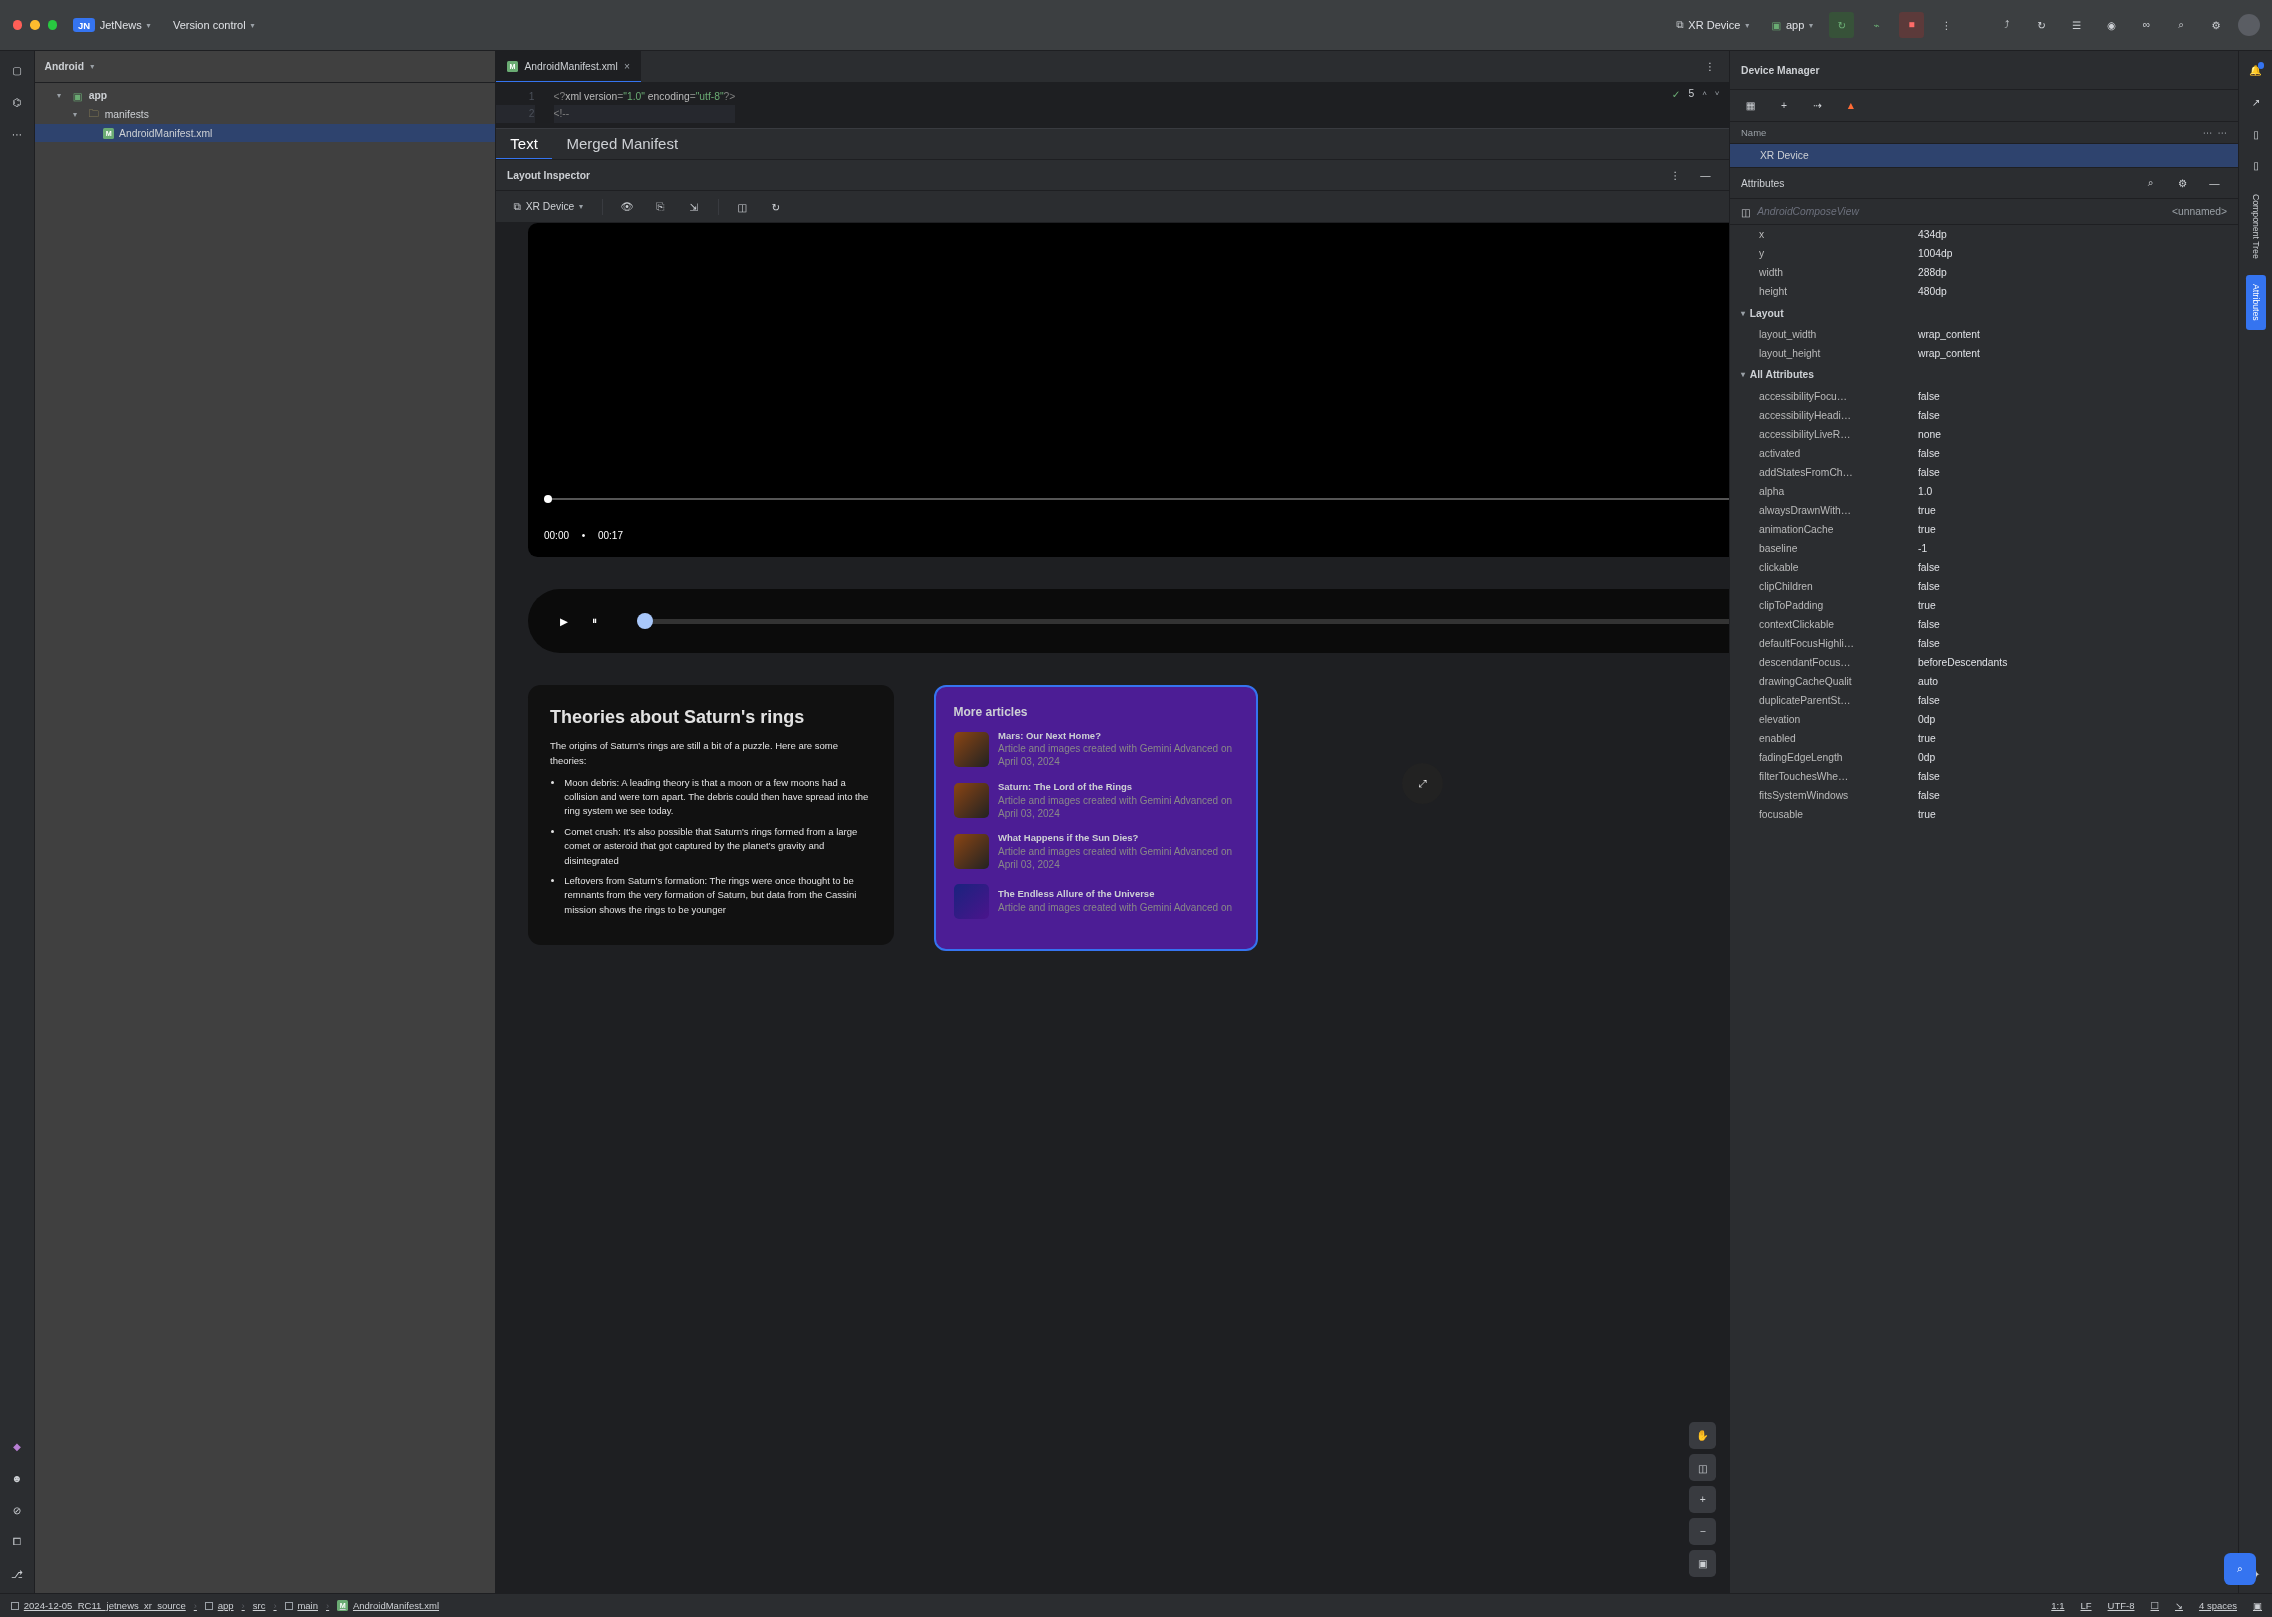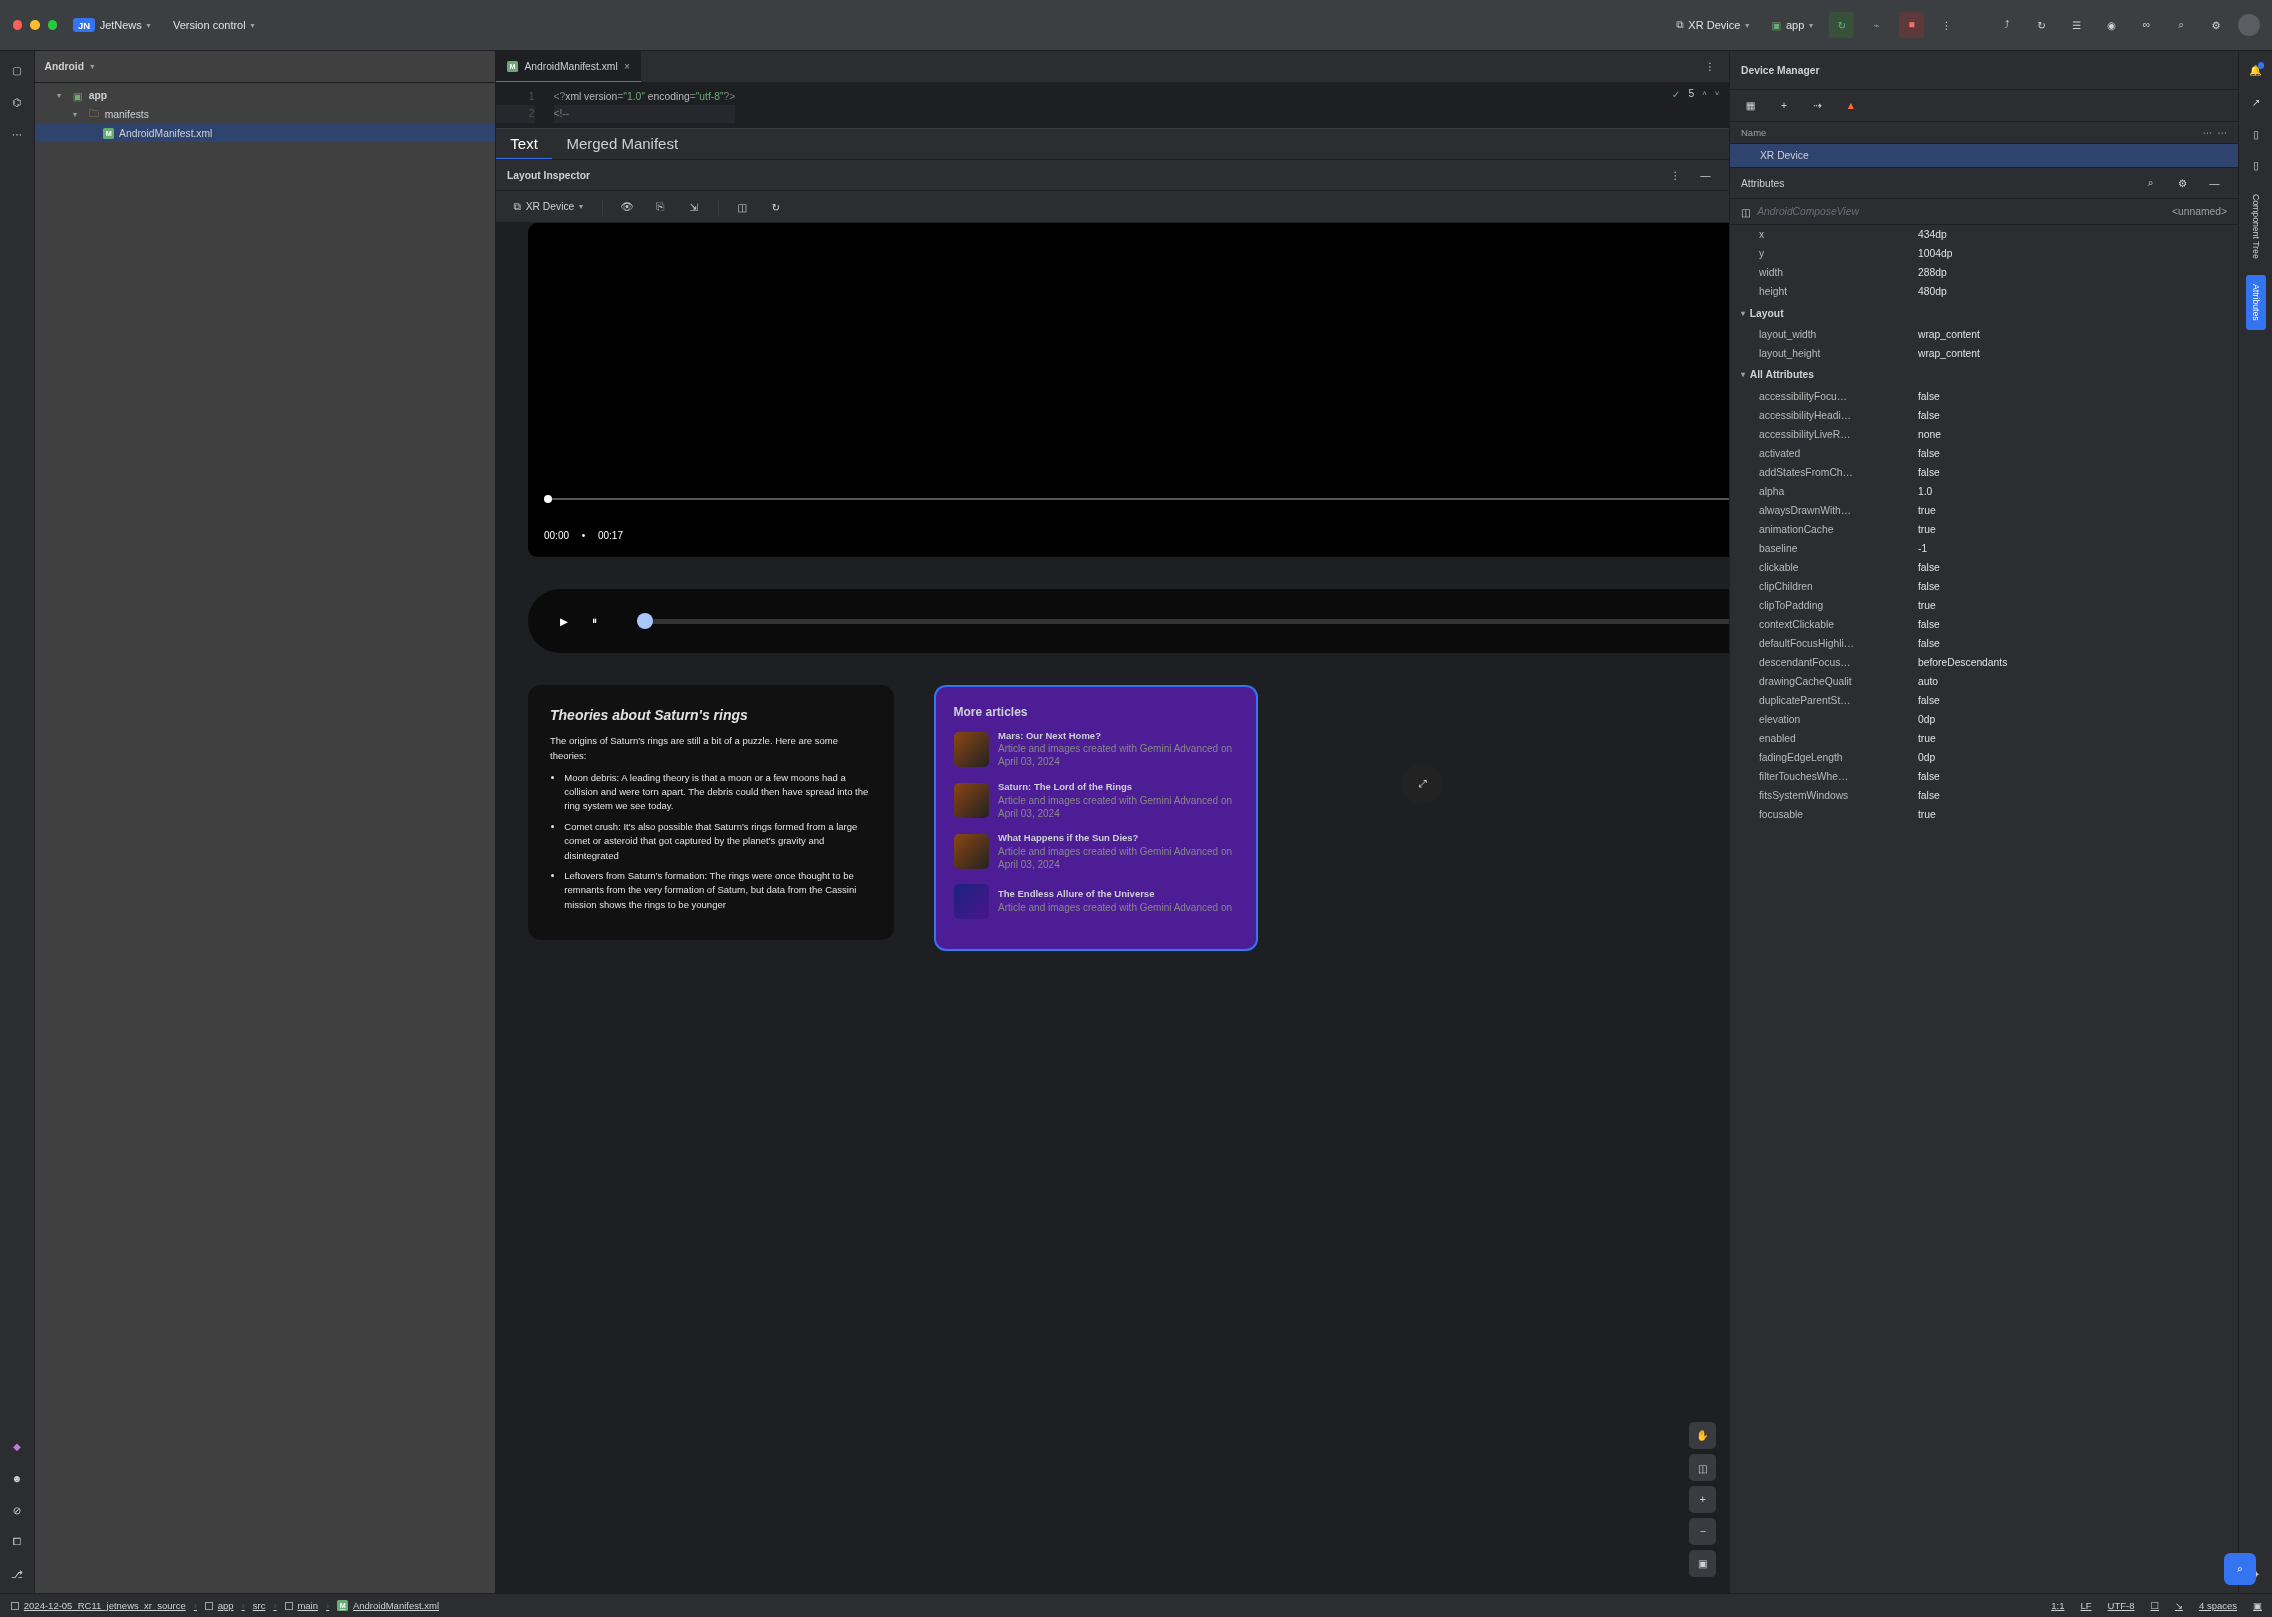--- a/index.html
+++ b/index.html
@@ -77,21 +77,21 @@
 .video-seekbar { position: absolute; bottom: 57px; left: 16px; right: 16px; height: 2.4px; background: #555; }
 .video-seekbar::before { content: ''; position: absolute; left: 0; top: -3.2px; width: 8px; height: 8px; border-radius: 50%; background: #fff; }
 .video-controls { position: absolute; bottom: 16px; left: 16px; right: 16px; display: flex; align-items: center; gap: 12.7px; color: #fff; font-size: 10px; }
 
 .player-bar { background: #0b0b0b; border-radius: 32px; width: 1351px; height: 64px; display: flex; align-items: center; padding: 0 32px; gap: 24px; margin-bottom: 32px; }
 .player-slider { flex: 1; height: 4.8px; background: #333; border-radius: 2.4px; margin-left: 16px; position: relative; }
 .player-slider::before { content: ''; position: absolute; left: 0; top: -5.6px; width: 16px; height: 16px; border-radius: 50%; background: #a8c7fa; }
 
 .cards-row { display: flex; gap: 40px; align-items: flex-start; }
 .article-card { background: #111; border-radius: 12.7px; padding: 22px; width: 366px; color: #e2e2e2; }
-.article-card h3 { font-size: 14px; margin-bottom: 11px; font-weight: 600; font-style: italic; }
+.article-card h3 { font-size: 18px; margin-bottom: 11px; font-weight: 600; }
 .article-card p { font-size: 9.5px; line-height: 1.5; margin-bottom: 8px; }
 .article-card ul { list-style: disc; padding-left: 14.3px; }
 .article-card li { font-size: 9.5px; line-height: 1.5; margin-bottom: 6.4px; }
 
 .more-card { background: #4c1d95; border: 2.4px solid #3574f0; border-radius: 12px; padding: 17.5px; width: 324px; }
 .more-card h3 { font-size: 12px; margin-bottom: 11px; }
 .more-item { display: flex; gap: 9.5px; margin-bottom: 12.7px; align-items: center; }
 .more-thumb { width: 35px; height: 35px; border-radius: 4.8px; background: linear-gradient(135deg, #8b4513, #222); flex-shrink: 0; }
 .more-item-title { font-size: 9.5px; font-weight: 600; margin-bottom: 1.6px; }
 .more-item-sub { font-size: 10px; color: #888; line-height: 1.3; }

